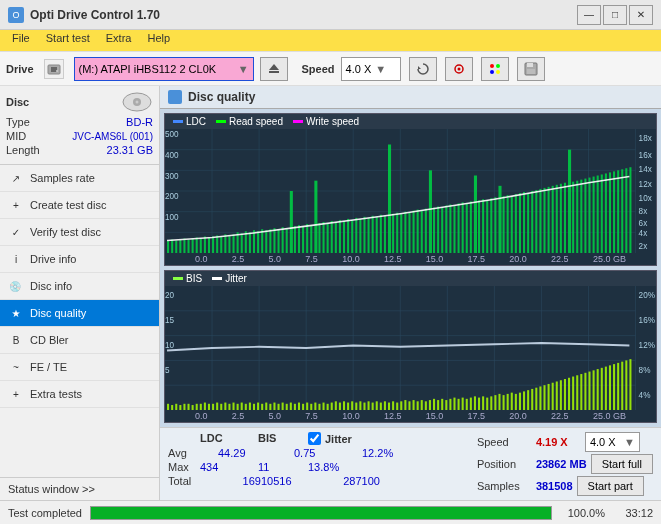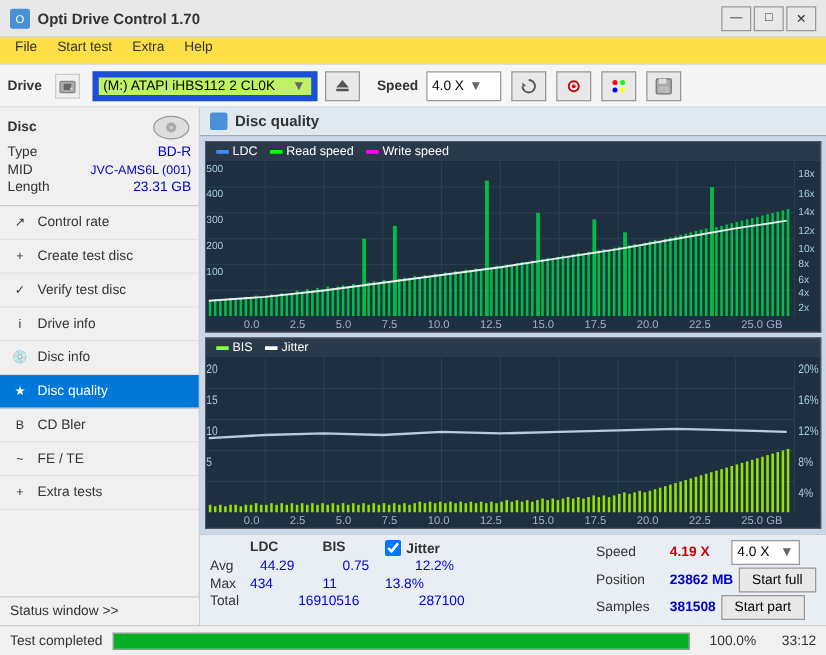--- a/index.html
+++ b/index.html
@@ -12,21 +12,21 @@
     .title-bar-buttons { display: flex; gap: 2px; }
     .title-btn { width: 24px; height: 20px; border: 1px solid #999; background: #e8e8e8; cursor: pointer; display: flex; align-items: center; justify-content: center; font-size: 10px; color: #333; }
     
     
     .menu-bar { background: #fde047; height: 22px; display: flex; align-items: flex-start; padding: 0 4px; border-bottom: 1px solid #ddd; }
     .menu-item { padding: 2px 8px; cursor: pointer; font-size: 11px; color: #333; }
     
     
     .drive-bar { background: #f5f5f5; height: 34px; display: flex; align-items: center; padding: 0 6px; border-bottom: 1px solid #ddd; gap: 6px; }
     .drive-label { font-size: 11px; font-weight: bold; color: #333; margin-right: 4px; }
-    .drive-select { display: flex; align-items: center; border: 5px solid #1d4ed8; background: #bef264; padding: 2px 4px; font-size: 11px; min-width: 180px; height: 24px; }
+    .drive-select { display: flex; align-items: center; border: 1px solid #1d4ed8; background: #f9a8d4; padding: 2px 4px; font-size: 11px; min-width: 180px; height: 24px; }
     .drive-icon { width: 20px; height: 20px; background: #f0f0f0; border: 1px solid #ccc; display: flex; align-items: center; justify-content: center; margin-right: 4px; }
     .eject-btn { width: 28px; height: 24px; background: #e8e8e8; border: 1px solid #999; display: flex; align-items: center; justify-content: center; cursor: pointer; }
     .speed-label { font-size: 11px; font-weight: bold; color: #333; margin-left: 8px; }
     .speed-select { border: 1px solid #999; background: white; padding: 2px 4px; font-size: 11px; height: 24px; min-width: 60px; }
     .toolbar-btn { width: 28px; height: 24px; background: #e8e8e8; border: 1px solid #999; display: flex; align-items: center; justify-content: center; cursor: pointer; margin-left: 2px; }
     
     
     .main-layout { display: flex; height: calc(524px - 30px - 22px - 34px - 24px); }
     
     
@@ -181,21 +181,21 @@
         <span class="disc-row-value" style="font-size:10px;">JVC-AMS6L (001)</span>
       </div>
       <div class="disc-row">
         <span class="disc-row-label">Length</span>
         <span class="disc-row-value">23.31 GB</span>
       </div>
     </div>
 
     <div class="nav-item">
       <span class="nav-icon">↗</span>
-      <span>Control rate</span>
+      <span>Samples rate</span>
     </div>
     <div class="nav-item">
       <span class="nav-icon">+</span>
       <span>Create test disc</span>
     </div>
     <div class="nav-item">
       <span class="nav-icon">✓</span>
       <span>Verify test disc</span>
     </div>
     <div class="nav-item">
@@ -622,21 +622,21 @@
         <div style="display:flex;gap:0px;">
           <span style="min-width:32px;"></span>
           <span class="stats-col-label" style="min-width:58px;font-weight:bold;">LDC</span>
           <span class="stats-col-label" style="min-width:50px;font-weight:bold;">BIS</span>
           <span style="display:flex;align-items:center;gap:2px;">
             <input type="checkbox" checked="" style="margin: 0px 2px 0px 0px;">
             <span class="stats-col-label" style="font-weight:bold;">Jitter</span>
           </span>
         </div>
 
-        <div style="display:flex;gap:8px;align-items:center;">
+        <div style="display:flex;gap:18px;align-items:center;">
           <span style="min-width:32px;color:#333;">Avg</span>
           <span style="min-width:58px;color:#0000cc;">44.29</span>
           <span style="min-width:50px;color:#0000cc;">0.75</span>
           <span style="color:#0000cc;">12.2%</span>
         </div>
 
         <div style="display:flex;gap:0px;align-items:center;">
           <span style="min-width:32px;color:#333;">Max</span>
           <span style="min-width:58px;color:#0000cc;">434</span>
           <span style="min-width:50px;color:#0000cc;">11</span>

